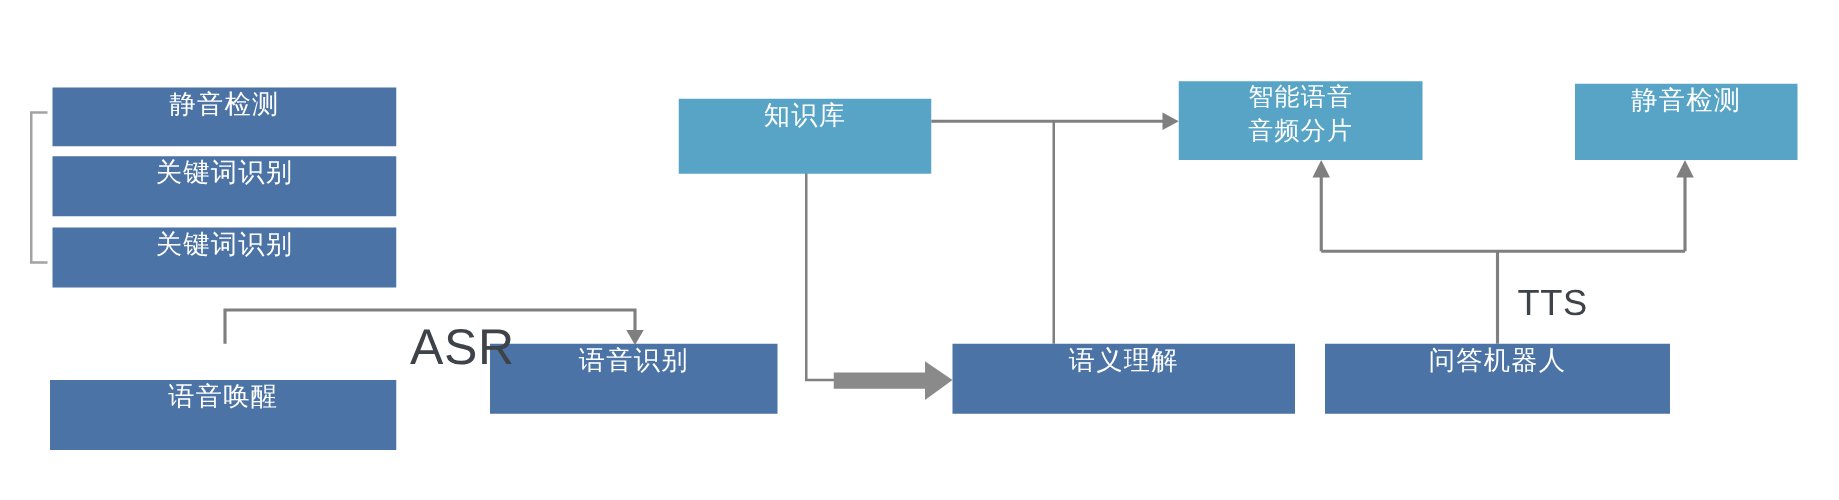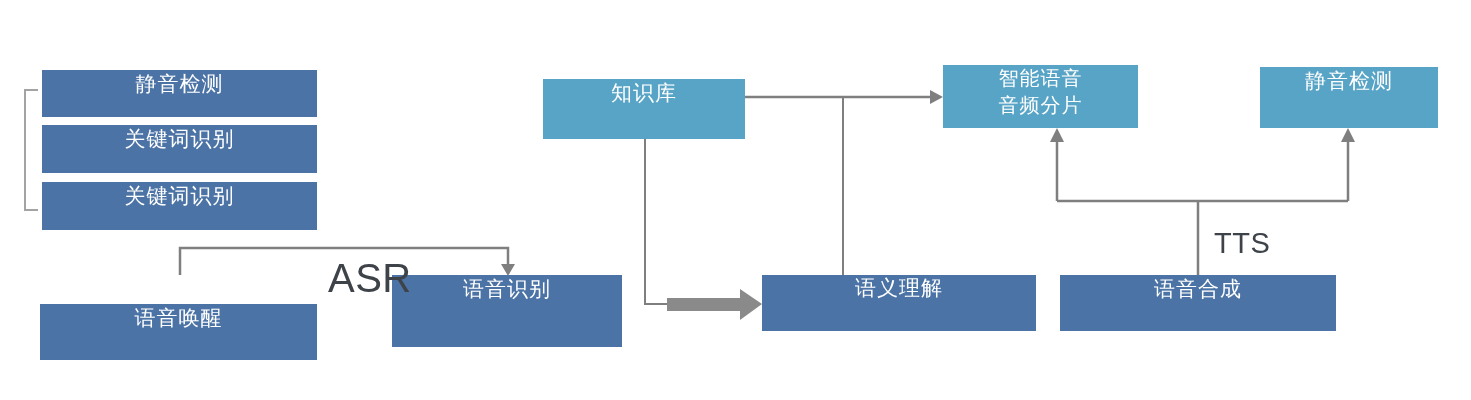--- a/index.html
+++ b/index.html
@@ -48,21 +48,21 @@
   .conn.thin { stroke-width: 2; }
   .arrowhead { fill: var(--connector, #7f7f7f); stroke: none; }
   .thick-arrow { fill: var(--thick-arrow, #8a8a8a); stroke: none; }
   .bracket { fill: none; stroke: var(--bracket, #a3a3a3); stroke-width: 2; }
 
   
   #n-silence     { left: 42px;   top: 70px;  width: 275px; height: 47px; }
   #n-audio       { left: 42px;   top: 125px; width: 275px; height: 48px; }
   #n-keyword     { left: 42px;   top: 182px; width: 275px; height: 48px; }
   #n-wakeup      { left: 40px;   top: 275px; width: 277px; height: 56px; margin-top: 29px; }
-  #n-recognition { left: 392px;  top: 275px; width: 230px; height: 72px; }
+  #n-recognition { left: 392px;  top: 275px; width: 230px; height: 56px; }
   #n-knowledge   { left: 543px;  top: 67px;  width: 202px; height: 60px; margin-top: 12px; }
   #n-semantic    { left: 762px;  top: 275px; width: 274px; height: 56px; font-family: Liberation Serif, serif; }
   #n-robot       { left: 943px;  top: 65px;  width: 195px; height: 63px; }
   #n-broadcast   { left: 1260px; top: 67px;  width: 178px; height: 61px; }
   #n-synthesis   { left: 1060px; top: 275px; width: 276px; height: 56px; }
   #lbl-asr { left: 328px;  top: 256px; }
   #lbl-tts { left: 1214px; top: 227px; font-size: 29px; }
 </style>
 </head>
 <body>
@@ -101,21 +101,21 @@
   <div class="node dark" id="n-wakeup">
     <span>语音唤醒</span>
   </div>
   <div class="node dark" id="n-recognition">
     <span>语音识别</span>
   </div>
   <div class="node dark" id="n-semantic">
     <span>语义理解</span>
   </div>
   <div class="node dark" id="n-synthesis">
-    <span>语音合成</span>
+    <span>问答机器人</span>
   </div>
 
   <div class="node teal" id="n-knowledge">
     <span>知识库</span>
   </div>
   <div class="node teal two-line" id="n-robot">
     <span>智能语音</span>
     <span>音频分片</span>
   </div>
   <div class="node teal" id="n-broadcast">

